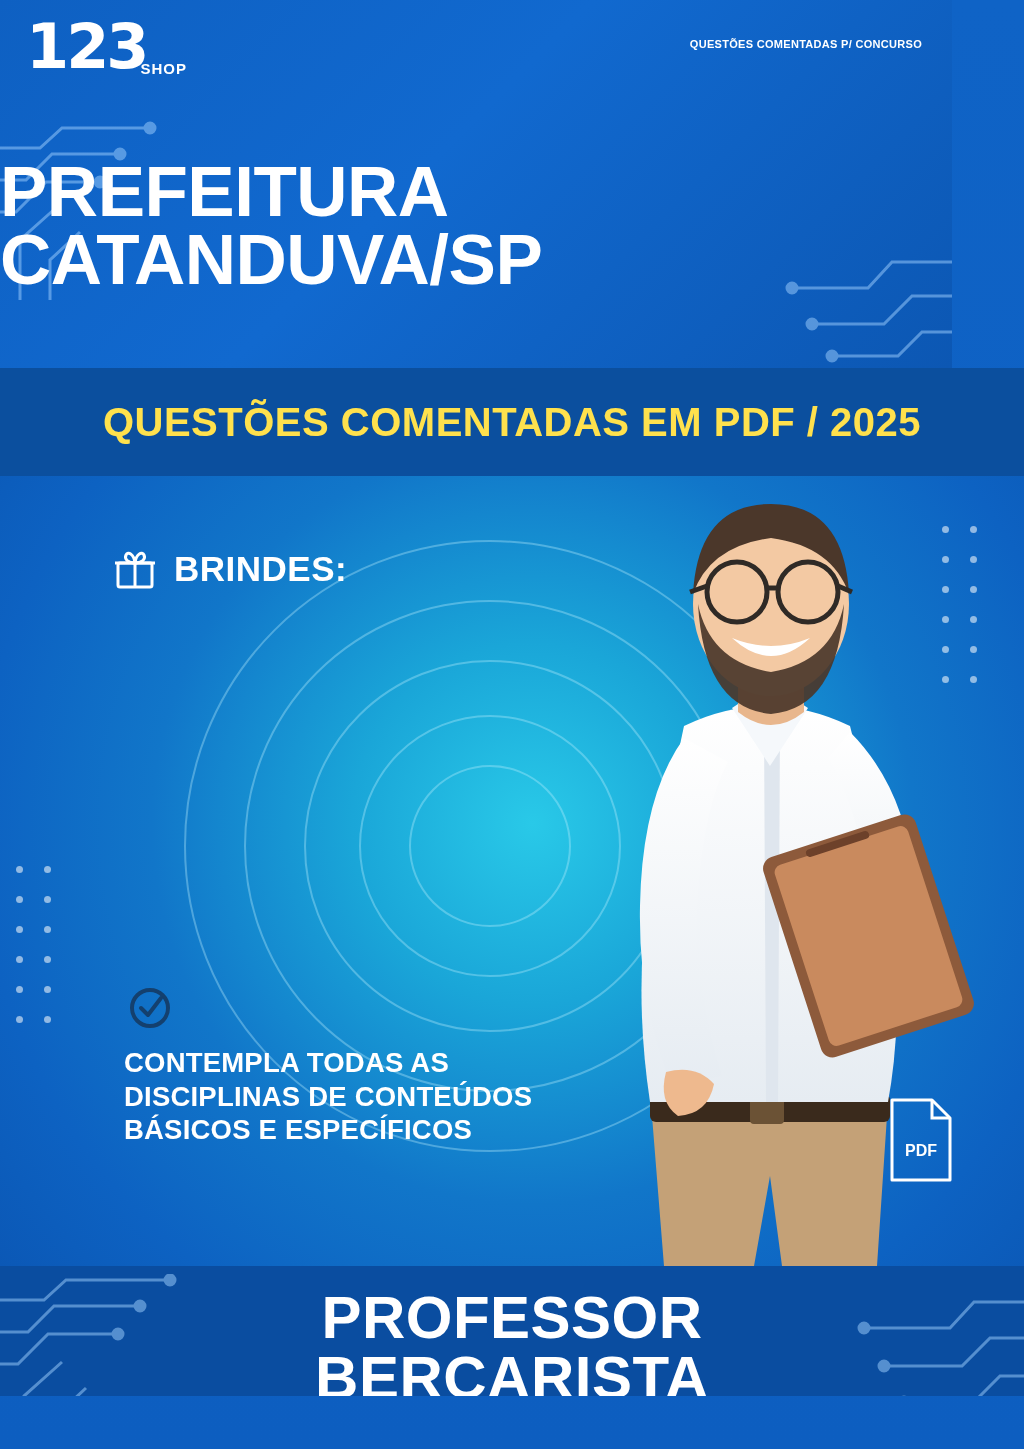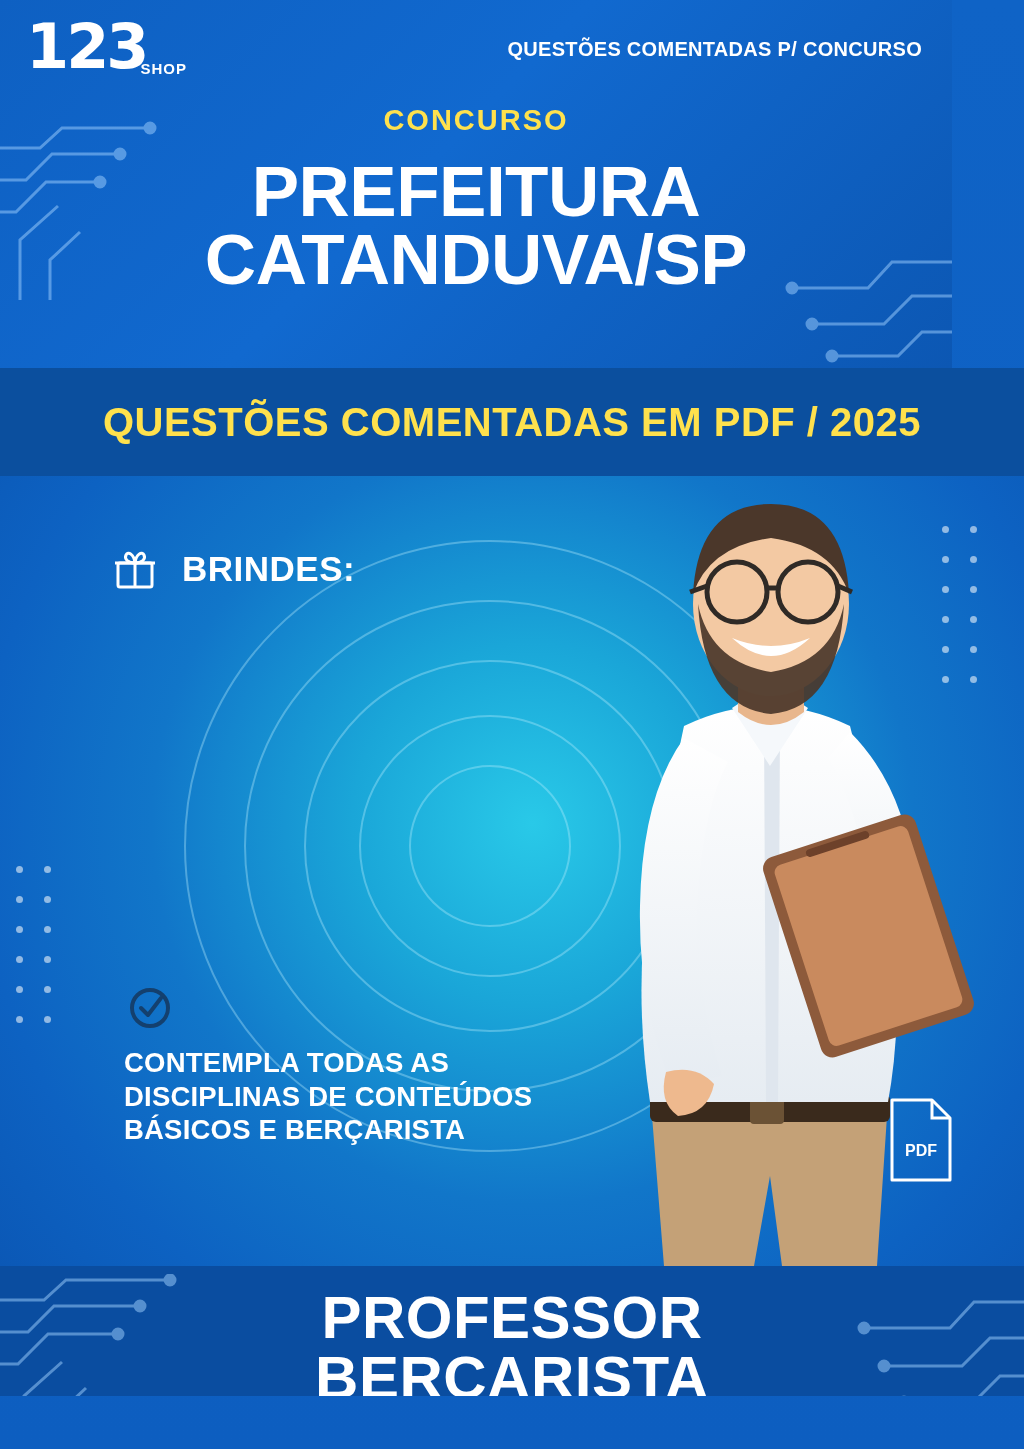--- a/index.html
+++ b/index.html
@@ -31,29 +31,29 @@
   .logo-num {
     font-size: 62px; font-weight: 700; letter-spacing: -3px; line-height: 0.95;
     font-family: "DejaVu Sans", sans-serif;
   }
   .logo-shop {
     font-size: 15px; font-weight: 700; letter-spacing: 1px;
     margin-left: -6px; margin-bottom: 0;
   }
   .top-right {
     position: absolute; top: 38px; right: 30px;
-    color: #ffffff; font-size: 20px; font-weight: 700; letter-spacing: 0.3px;
+    color: #ffffff; font-size: 11px; font-weight: 700; letter-spacing: 0.3px;
     text-transform: uppercase;
   }
   .kicker {
     position: absolute; top: 104px; width: 100%; text-align: center;
     color: #ffe14d; font-size: 29px; font-weight: 700; letter-spacing: 2px;
   }
   .title {
-    position: absolute; top: 158px; width: 100%; text-align: center;
+    position: absolute; top: 158px; width: 100%; 
     color: #ffffff; font-weight: 700; font-size: 71px; line-height: 0.96;
     letter-spacing: -0.5px;
   }
   .title .line2 { display: block; }
 
   
   .circuit { position: absolute; opacity: 0.5; }
   .circuit svg { display: block; }
 
   
@@ -71,21 +71,21 @@
     position: absolute; top: 476px; left: 0; width: 1024px; height: 790px;
     background: radial-gradient(circle at 52% 44%, #29c9e8 0%, #1aa6d8 26%, #1176c9 55%, #0d62c2 80%, #0b58b6 100%);
     overflow: hidden;
   }
   .rings { position: absolute; left: 170px; top: 20px; opacity: 0.35; }
   .dots-grid { position: absolute; }
   .dot { position: absolute; width: 7px; height: 7px; border-radius: 50%; background: rgba(255,255,255,0.55); }
 
   .brindes-head {
     position: absolute; left: 112px; top: 70px;
-    display: flex; align-items: center; gap: 24px;
+    display: flex; align-items: center; gap: 16px;
   }
   .brindes-head .label {
     color: #ffffff; font-size: 35px; font-weight: 700; letter-spacing: 0.5px;
   }
   .gift-icon svg { display: block; }
 
   ul.brindes {
     position: absolute; left: 110px; top: 126px; width: 430px;
     list-style: none;
   }
@@ -164,21 +164,20 @@
       </svg>
     </div>
 
     <div class="logo">
       <span class="logo-num">123</span>
       <span class="logo-shop">SHOP</span>
     </div>
 
     <div class="top-right">QUESTÕES COMENTADAS P/ CONCURSO</div>
 
-    <div class="kicker">CONCURSO</div>
 
     <div class="title">
       <span>PREFEITURA</span>
       <span class="line2">CATANDUVA/SP</span>
     </div>
   </div>
 
   <div class="sub-bar">
     <span>QUESTÕES COMENTADAS EM PDF / 2025</span>
   </div>
@@ -301,21 +300,21 @@
         <svg width="44" height="44" viewBox="0 0 44 44" fill="none" stroke="#14406e" stroke-width="4">
           <circle cx="22" cy="22" r="18"></circle>
           <path d="M13 22 L20 29 L33 12" stroke-linecap="round" stroke-linejoin="round"></path>
         </svg>
       </span>
     </div>
 
     <div class="edital-text">
       <div>CONTEMPLA TODAS AS</div>
       <div>DISCIPLINAS DE CONTEÚDOS</div>
-      <div>BÁSICOS E BERÇARISTA</div>
+      <div>BÁSICOS E ESPECÍFICOS</div>
     </div>
 
     <div class="pdf-badge">
       <svg width="74" height="88" viewBox="0 0 74 88" fill="none" stroke="#ffffff" stroke-width="3">
         <path d="M8 4 H48 L66 22 V84 H8 Z" stroke-linejoin="round"></path>
         <path d="M48 4 V22 H66"></path>
         <text x="37" y="60" fill="#ffffff" stroke="none" font-size="16" font-weight="700" text-anchor="middle" font-family="Liberation Sans, sans-serif">PDF</text>
       </svg>
     </div>
   </div>

